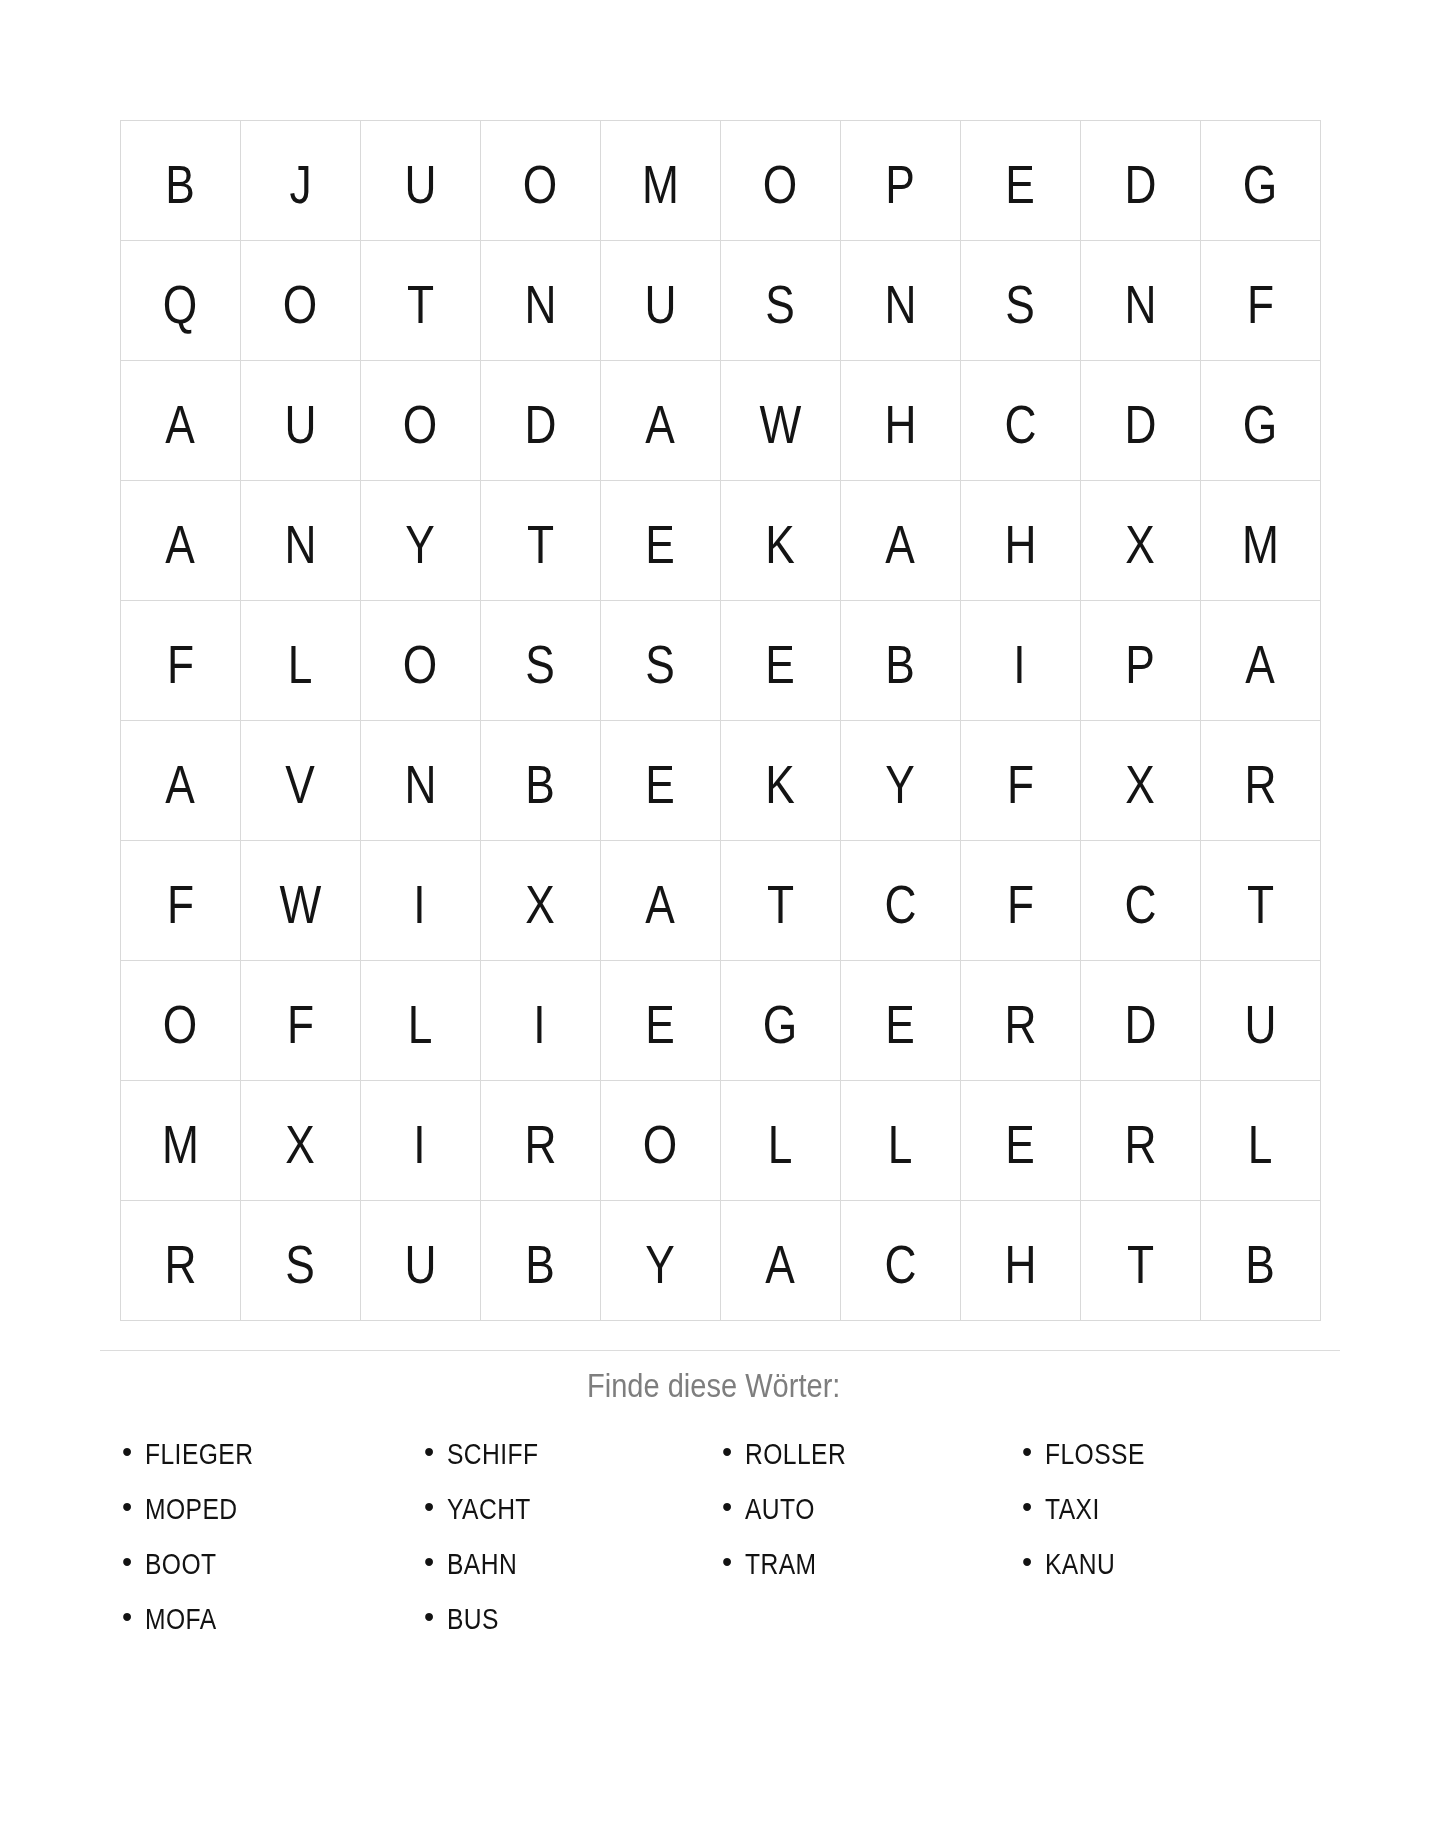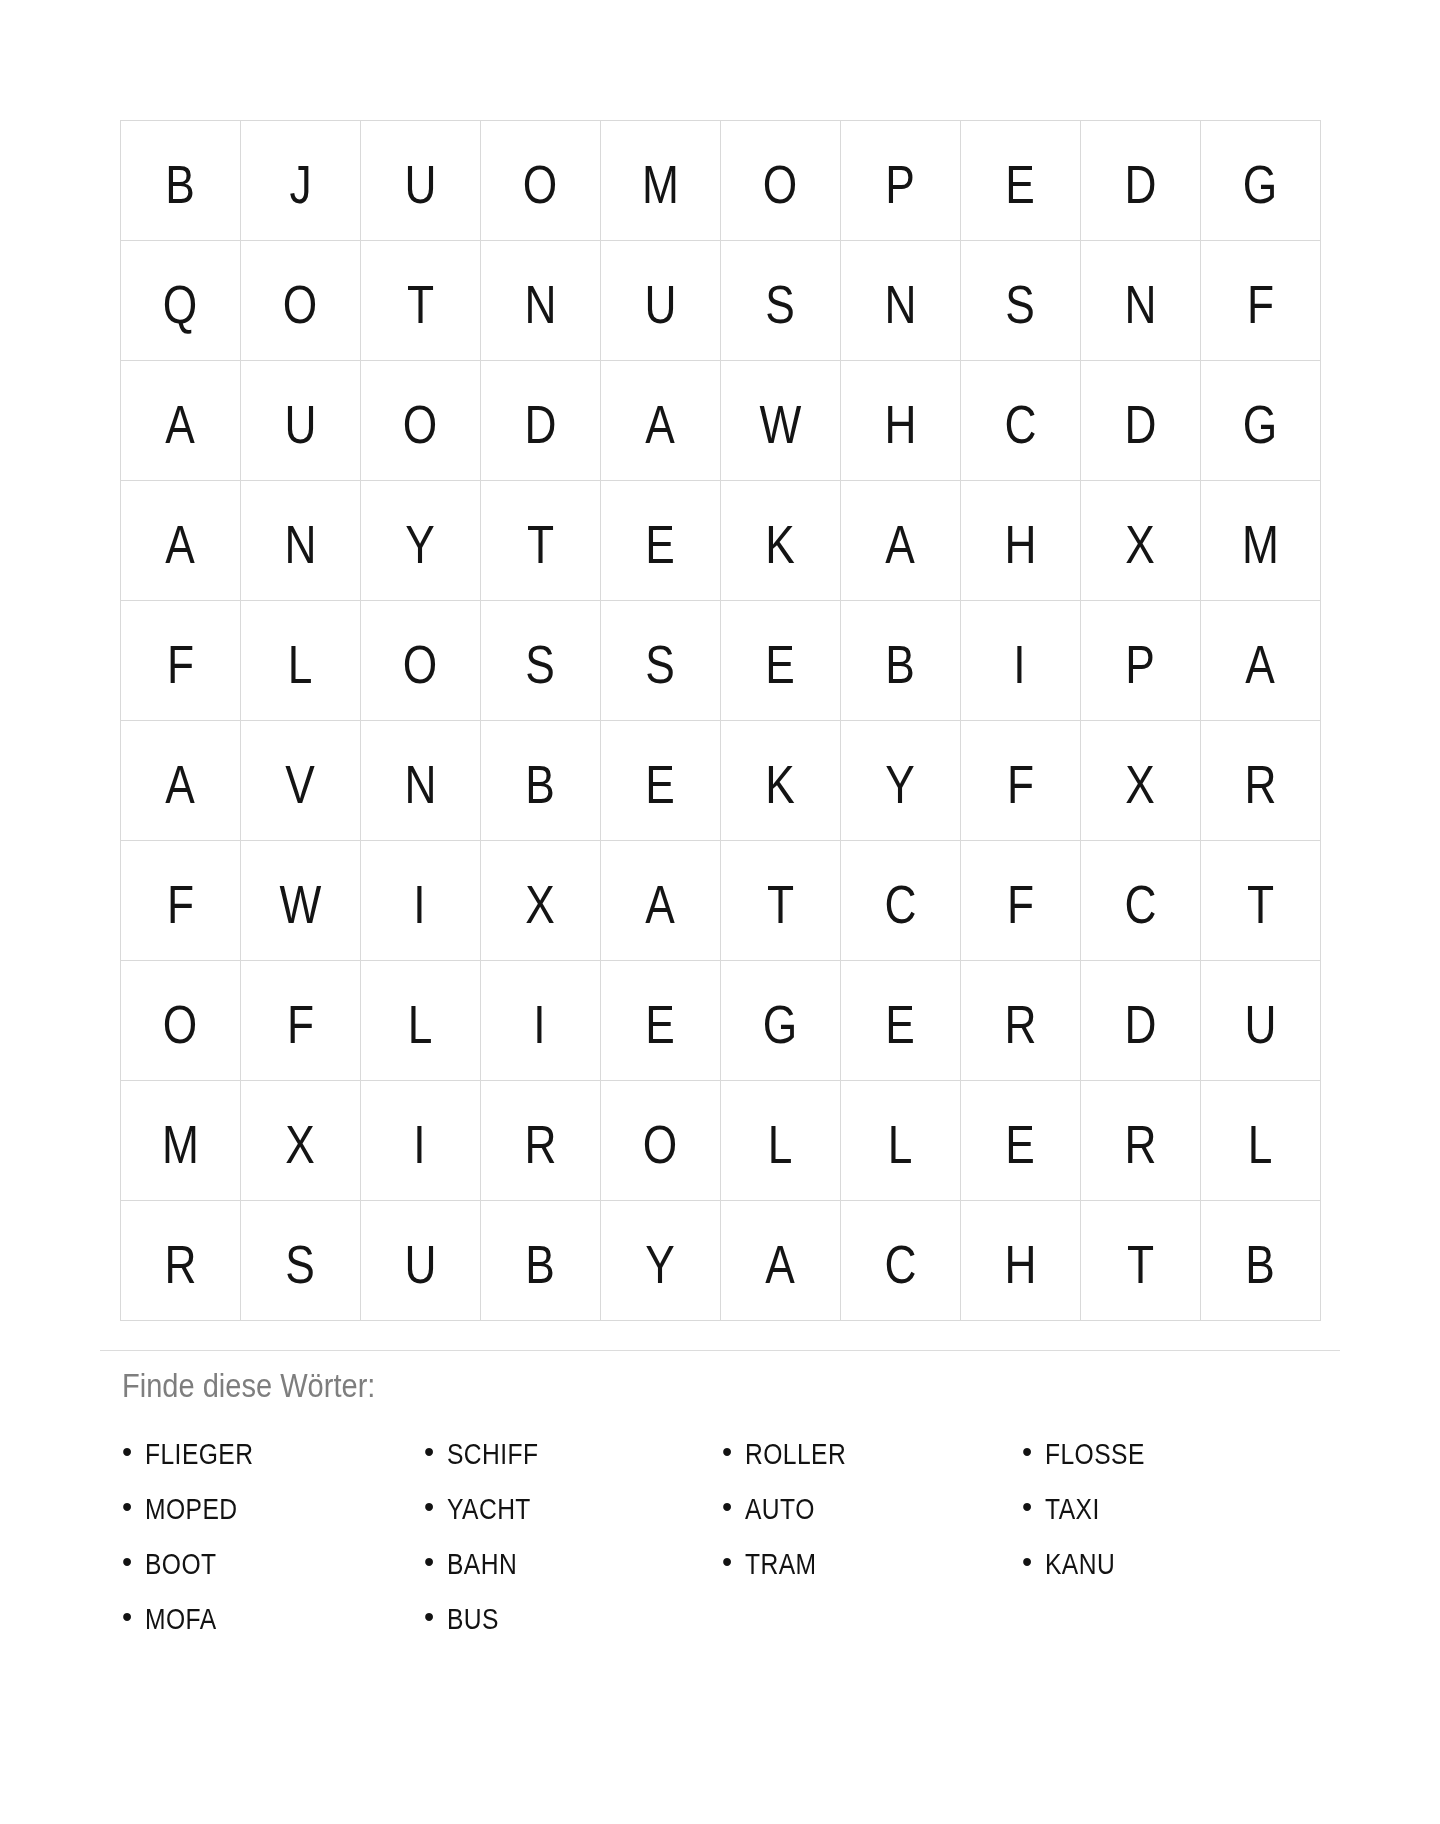--- a/index.html
+++ b/index.html
@@ -52,20 +52,21 @@
     border-top: 1px solid var(--divider-color, #dcdcdc);
     margin: 29px 0 0 0;
   }
   
   .list-heading {
     font-size: 33px;
     font-weight: 400;
     color: var(--heading-color, #7e7e7e);
     margin: 16px 0 22px 0;
     padding-left: 22px;
+    text-align: center;
   }
   .list-heading > span {
     display: inline-block;
     transform: scaleX(0.88);
     transform-origin: left center;
   }
   .words {
     display: grid;
     grid-template-columns: 302px 298px 300px 1fr;
     padding-left: 22px;

